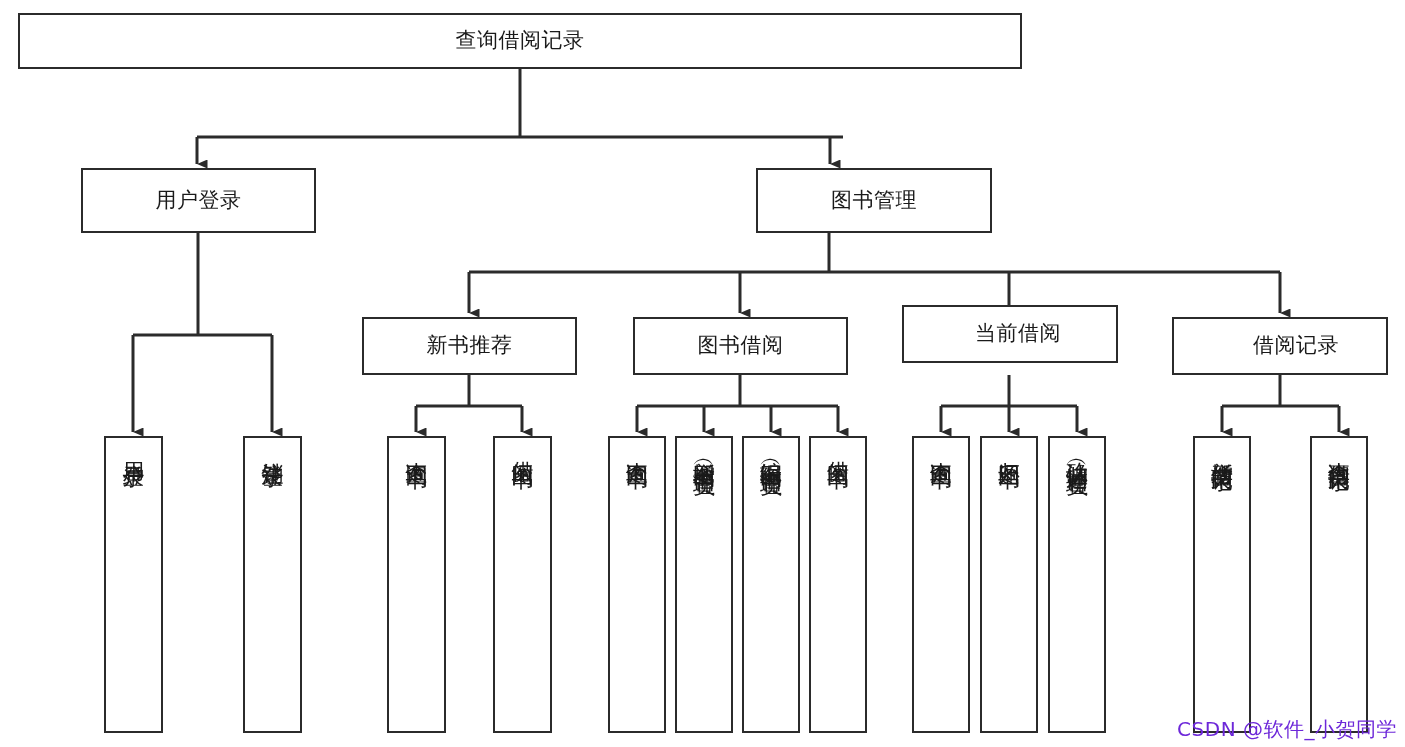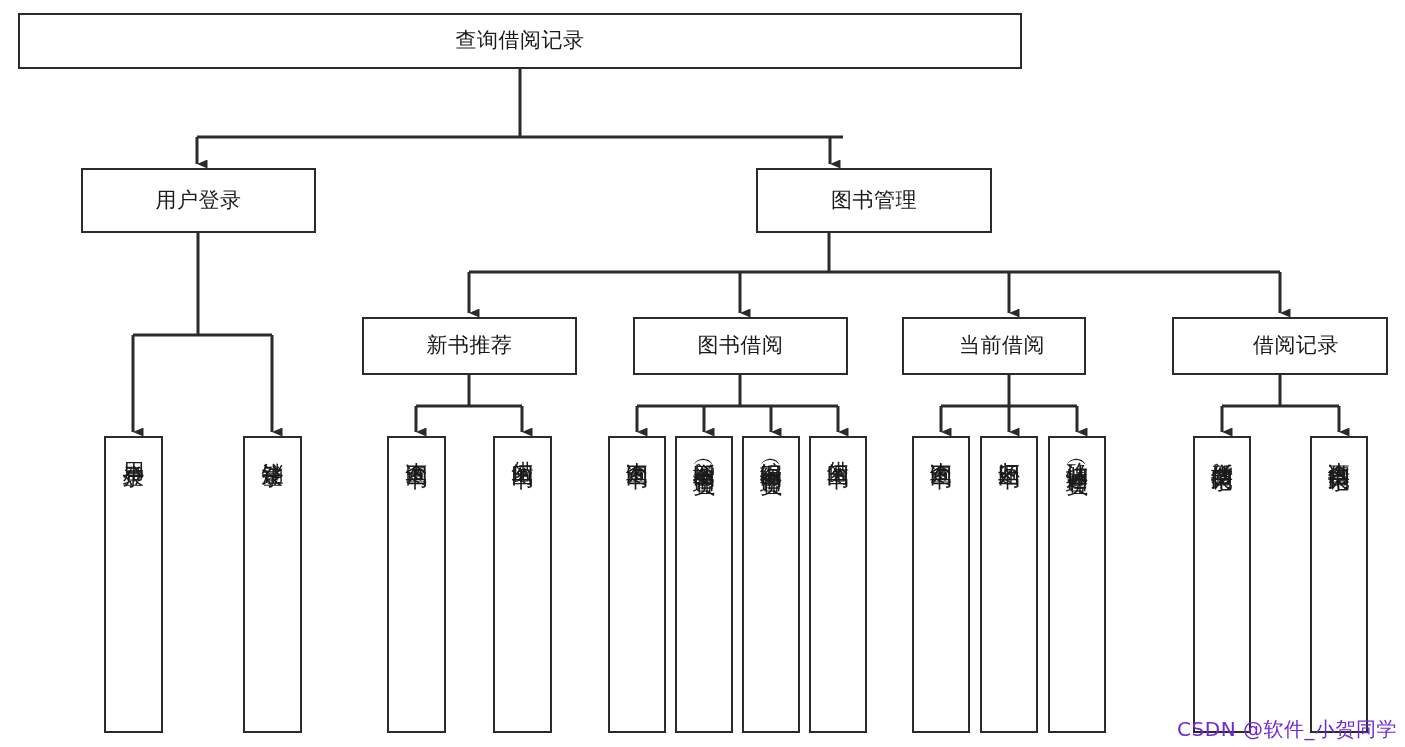--- a/index.html
+++ b/index.html
@@ -138,21 +138,21 @@
   <div class="node-box" style="left:711px; top:168px; width:236px; height:65px;margin-left:45px;">
     <span class="node-label-h">图书管理</span>
   </div>
 
   <div class="node-box" style="left:362px; top:317px; width:215px; height:58px;">
     <span class="node-label-h">新书推荐</span>
   </div>
   <div class="node-box" style="left:633px; top:317px; width:215px; height:58px;">
     <span class="node-label-h">图书借阅</span>
   </div>
-  <div class="node-box" style="left:902px; top:317px; width:184px; height:58px;padding-left:16px;">
+  <div class="node-box" style="left:902px; top:305px; width:216px; height:58px;padding-left:16px;">
     <span class="node-label-h">当前借阅</span>
   </div>
   <div class="node-box" style="left:1172px; top:317px; width:216px; height:58px;padding-left:32px;">
     <span class="node-label-h">借阅记录</span>
   </div>
 
   <div class="node-box leaf" style="left:104px; top:436px; width:59px; height:297px;">
     <span class="node-label-v">用户登录</span>
   </div>
   <div class="node-box leaf" style="left:243px; top:436px; width:59px; height:297px;">

